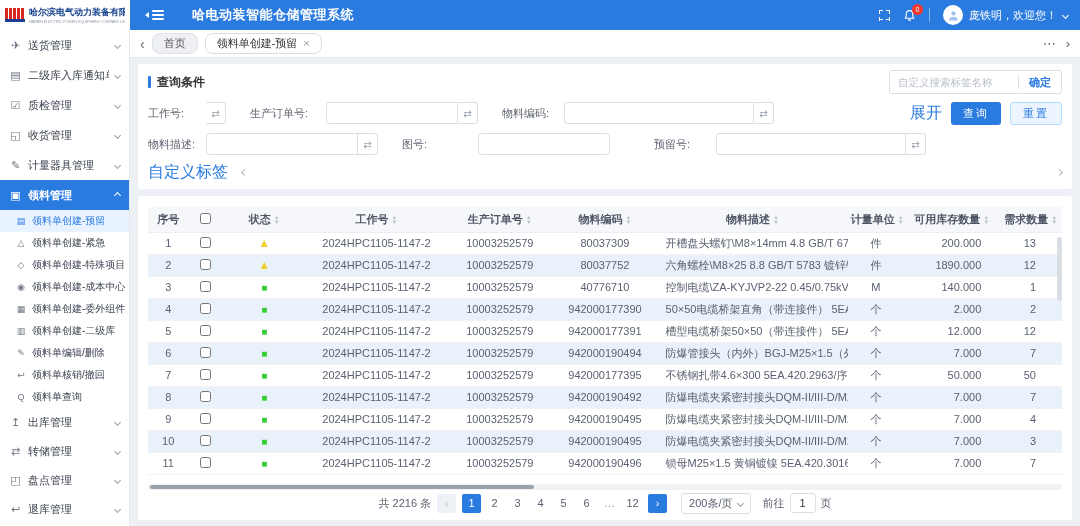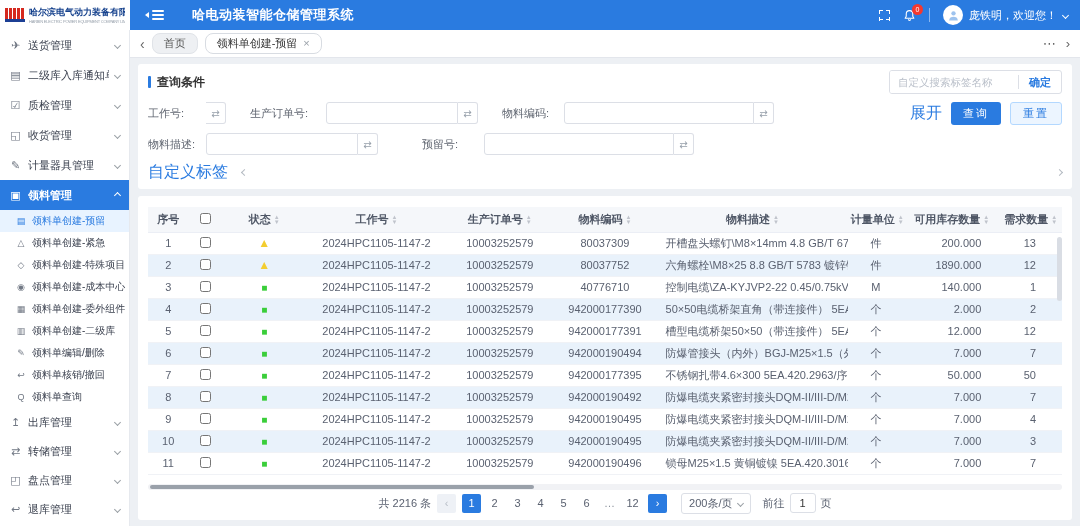--- a/index.html
+++ b/index.html
@@ -332,20 +332,24 @@
             <button class="btn-primary">查询</button>
             <button class="btn-plain">重置</button>
           </span>
         </div>
         <div class="form-row">
           <span class="fg">
             <label class="lb1">物料描述:</label>
             <input class="inp w1" value="" style="">
             <span class="addon">⇄</span>
           </span>
+          <span class="fg fg2">
+            <label class="lb2">图号:</label>
+            <input class="inp w2" value="" style="">
+          </span>
           <span class="fg fg3" style="margin-left:44px">
             <label class="lb3">预留号:</label>
             <input class="inp w3" value="" style="">
             <span class="addon">⇄</span>
           </span>
         </div>
         <div class="tag-row">
           <span class="link">自定义标签</span>
           <span class="chev" style="transform:rotate(135deg)"></span>
           <span style="flex:1"></span>

